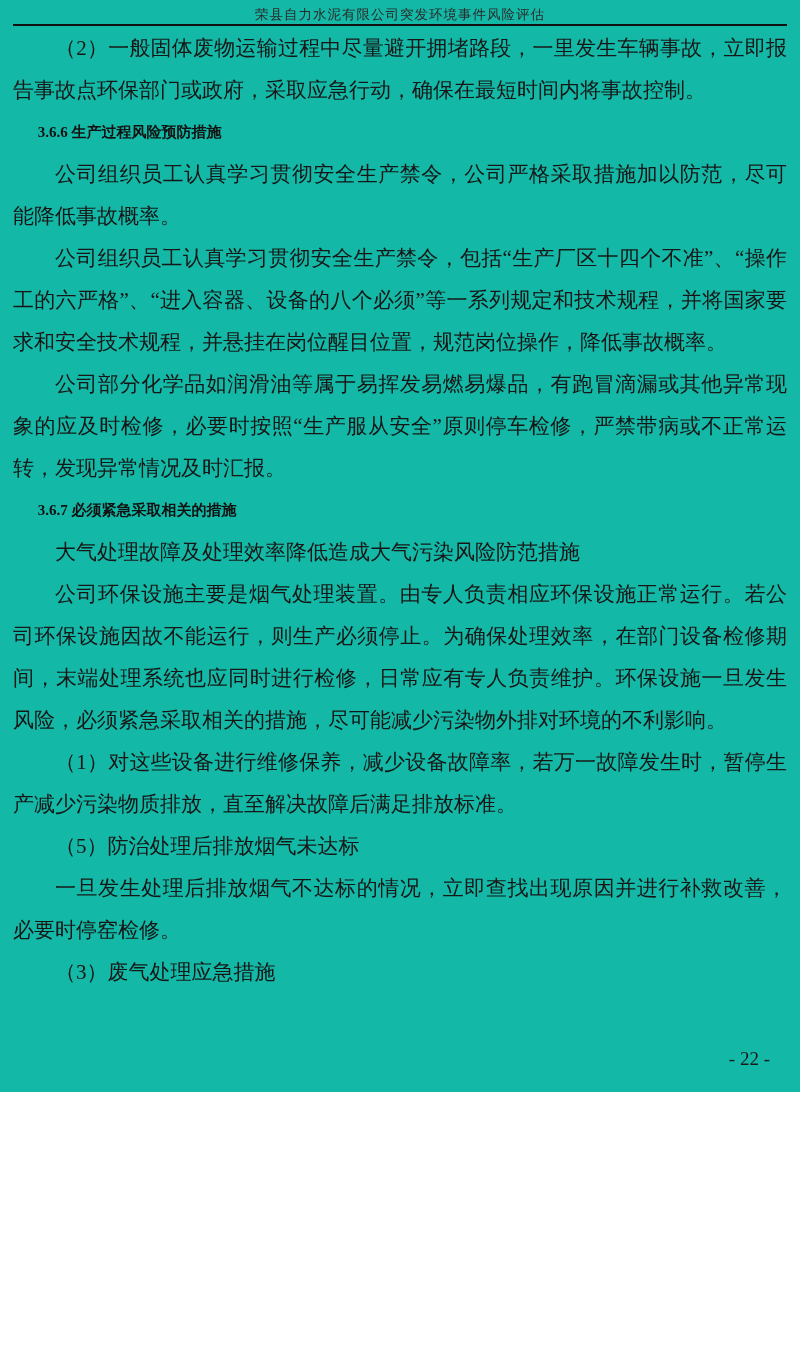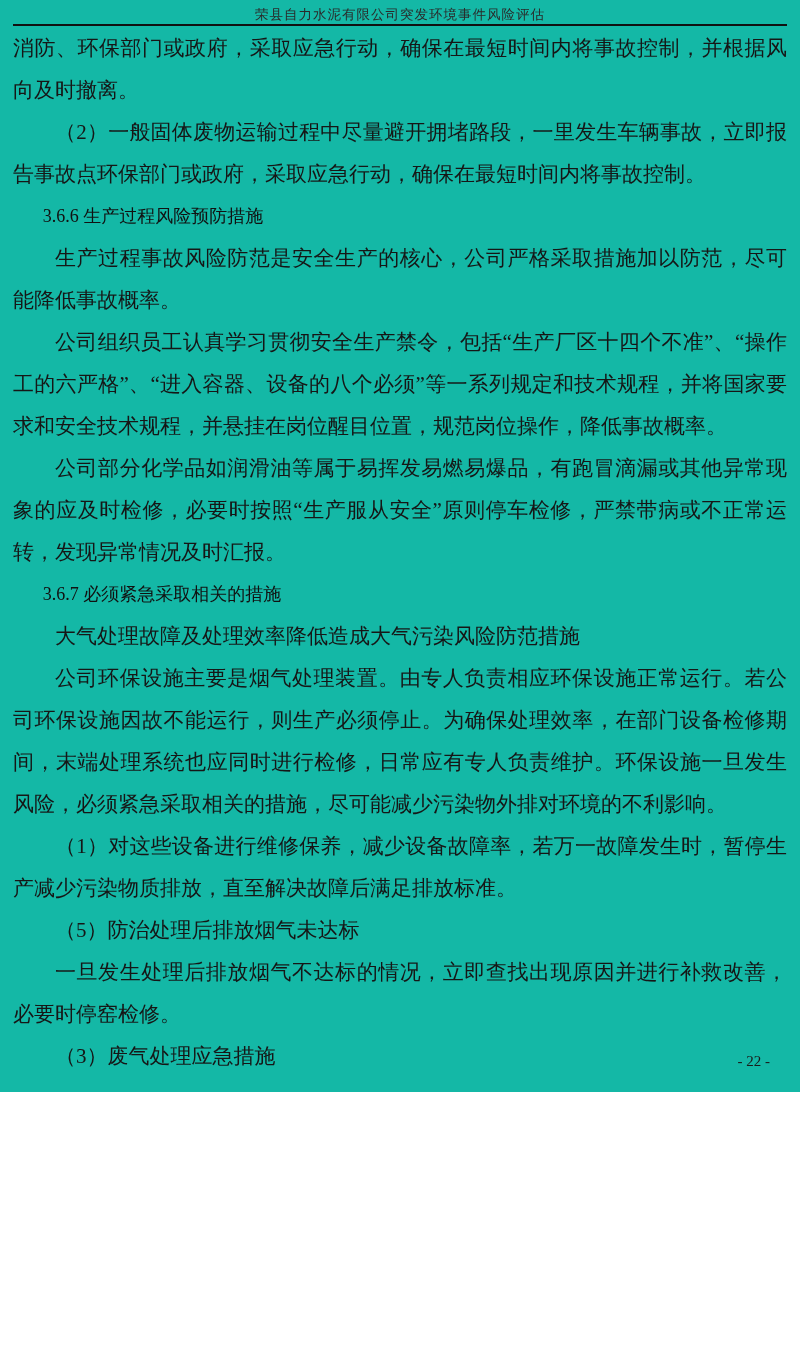--- a/index.html
+++ b/index.html
@@ -40,50 +40,49 @@
     line-height: 42px;
     text-align: justify;
     text-justify: inter-ideograph;
     text-align-last: left;
     color: #161616;
   }
   .content p.indent {
     text-indent: 2em;
   }
   .content p.heading {
-    font-size: 18px;
-    font-weight: normal;
+    font-size: 15px;
+    font-weight: bold;
     text-indent: 1.65em;
     text-align: left;
     color: #111111;
   }
   .footer {
     position: absolute;
     right: 30px;
     bottom: 22px;
-    font-size: 15px;
+    font-size: 19px;
     color: #1a1a1a;
     font-family: "Liberation Serif", "DejaVu Serif", serif;
   }
 </style>
 </head>
 <body>
 
 <div class="page">
   <div>
     <div class="header-title">荣县自力水泥有限公司突发环境事件风险评估</div>
     <div class="header-rule"></div>
   </div>
 
   <div class="content">
 
-  <p class="">消防、环保部门或政府，采取应急行动，确保在最短时间内将事故控制，并根据风向及时撤离。</p>
       <p class=" indent">（2）一般固体废物运输过程中尽量避开拥堵路段，一里发生车辆事故，立即报告事故点环保部门或政府，采取应急行动，确保在最短时间内将事故控制。</p>
       <p class="heading">3.6.6 生产过程风险预防措施</p>
-      <p class=" indent">生产过程事故风险防范是安全生产的核心，公司严格采取措施加以防范，尽可能降低事故概率。</p>
+      <p class=" indent">公司组织员工认真学习贯彻安全生产禁令，公司严格采取措施加以防范，尽可能降低事故概率。</p>
       <p class=" indent">公司组织员工认真学习贯彻安全生产禁令，包括“生产厂区十四个不准”、“操作工的六严格”、“进入容器、设备的八个必须”等一系列规定和技术规程，并将国家要求和安全技术规程，并悬挂在岗位醒目位置，规范岗位操作，降低事故概率。</p>
       <p class=" indent">公司部分化学品如润滑油等属于易挥发易燃易爆品，有跑冒滴漏或其他异常现象的应及时检修，必要时按照“生产服从安全”原则停车检修，严禁带病或不正常运转，发现异常情况及时汇报。</p>
       <p class="heading">3.6.7 必须紧急采取相关的措施</p>
       <p class=" indent">大气处理故障及处理效率降低造成大气污染风险防范措施</p>
       <p class=" indent">公司环保设施主要是烟气处理装置。由专人负责相应环保设施正常运行。若公司环保设施因故不能运行，则生产必须停止。为确保处理效率，在部门设备检修期间，末端处理系统也应同时进行检修，日常应有专人负责维护。环保设施一旦发生风险，必须紧急采取相关的措施，尽可能减少污染物外排对环境的不利影响。</p>
       <p class=" indent">（1）对这些设备进行维修保养，减少设备故障率，若万一故障发生时，暂停生产减少污染物质排放，直至解决故障后满足排放标准。</p>
       <p class=" indent">（5）防治处理后排放烟气未达标</p>
       <p class=" indent">一旦发生处理后排放烟气不达标的情况，立即查找出现原因并进行补救改善，必要时停窑检修。</p>
       <p class=" indent">（3）废气处理应急措施</p>
     </div>

